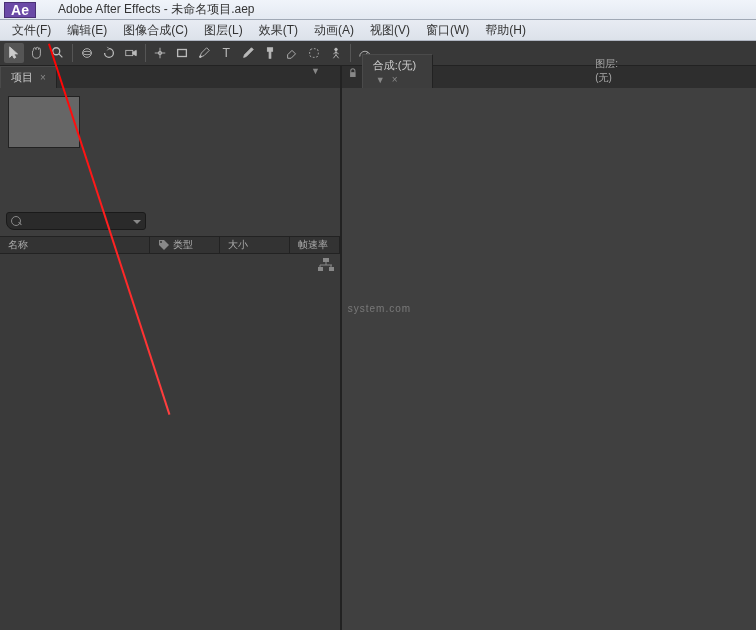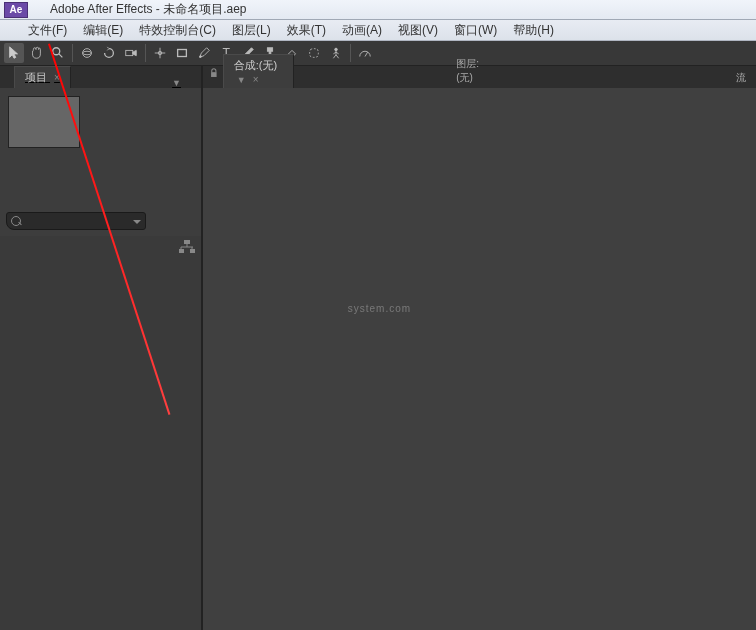--- a/index.html
+++ b/index.html
@@ -1,36 +1,36 @@
 <!DOCTYPE html>
 <html><head>
   <meta charset="utf-8">
   <style>
     * { margin: 0; padding: 0; box-sizing: border-box; font-family: "Microsoft YaHei", sans-serif; }
     body { background: #3a3a3a; width: 756px; height: 630px; overflow: hidden; position: relative; }
     
     .title-bar { background: linear-gradient(#f0f4fa, #e4e9f2); height: 20px; display: flex; align-items: center; padding: 0 4px; border-bottom: 1px solid #a0a8b5; }
-    .title-icon { width: 24px; height: 16px; background: #6b4aa7; display: flex; align-items: center; justify-content: center; font-size: 10px; color: #fff; font-weight: bold; border: 1px solid #4a3075; }
+    .title-icon { width: 32px; height: 16px; background: #6b4aa7; display: flex; align-items: center; justify-content: center; font-size: 14px; color: #fff; font-weight: bold; border: 1px solid #4a3075; }
     .title-text { margin-left: 22px; font-size: 12px; color: #333; }
     
-    .menu-bar { background: linear-gradient(#e8ecf3, #dce2ea); height: 21px; display: flex; align-items: center; padding: 0 20px; border-bottom: 1px solid #b0b6c2; }
+    .menu-bar { background: linear-gradient(#e8ecf3, #dce2ea); height: 21px; display: flex; align-items: center; padding: 0 4px; border-bottom: 1px solid #b0b6c2; }
     .menu-item { font-size: 12px; color: #333; padding: 2px 8px; cursor: pointer; }
     
     .toolbar { background: #383838; height: 25px; display: flex; align-items: center; padding: 0 4px; border-bottom: 1px solid #222; gap: 2px; }
     .tool { width: 20px; height: 20px; display: flex; align-items: center; justify-content: center; cursor: pointer; color: #aaa; border-radius: 2px; }
     .tool.active { background: #555; }
     .tool svg { width: 14px; height: 14px; fill: #bbb; stroke: #bbb; }
     .tool.active svg { fill: #ccc; stroke: #ccc; }
     .tool-sep { width: 1px; height: 18px; background: #555; margin: 0 2px; }
     
     .workspace { display: flex; height: calc(100% - 66px); }
     
     .left-panel { width: 355px; background: #353535; display: flex; flex-direction: column; border-right: 2px solid #222; }
     
-    .panel-tabs { height: 22px; background: #2e2e2e; display: flex; align-items: flex-end; padding-left: 14px; text-decoration: underline; }
+    .panel-tabs { height: 22px; background: #2e2e2e; display: flex; padding-left: 0; }
     .panel-tab { background: #353535; color: #aaa; font-size: 11px; padding: 3px 10px; cursor: pointer; position: relative; border-top: 1px solid #4a4a4a; border-left: 1px solid #4a4a4a; border-right: 1px solid #222; margin-right: 2px; }
     .panel-tab.active { background: #3d3d3d; color: #ccc; }
     .panel-tab-close { margin-left: 4px; color: #888; font-size: 10px; }
     .panel-spacer { flex: 1; }
     .panel-tab-label { color: #aaa; font-size: 10px; padding: 3px 10px; }
     
     .project-area { padding: 8px; background: #3d3d3d; }
     .thumbnail-box { width: 72px; height: 52px; background: #666; border: 1px solid #222; }
     
     .search-bar { padding: 6px; background: #3d3d3d; }
@@ -72,21 +72,21 @@
 <body>
 
 <div class="title-bar">
   <div class="title-icon">Ae</div>
   <div class="title-text">Adobe After Effects - 未命名项目.aep</div>
 </div>
 
 <div class="menu-bar">
   <div class="menu-item">文件(F)</div>
   <div class="menu-item">编辑(E)</div>
-  <div class="menu-item">特效控制台(C)</div>
+  <div class="menu-item">图像合成(C)</div>
   <div class="menu-item">图层(L)</div>
   <div class="menu-item">效果(T)</div>
   <div class="menu-item">动画(A)</div>
   <div class="menu-item">视图(V)</div>
   <div class="menu-item">窗口(W)</div>
   <div class="menu-item">帮助(H)</div>
 </div>
 
 <div class="toolbar">
   <div class="tool active">
@@ -208,20 +208,32 @@
     <div style="height:50px; background:#3d3d3d"></div>
 
     <div class="search-bar">
       <div class="search-input" title="">
         <svg class="search-handle" viewBox="0 0 8 4">
             <path d="M0 0 L4 4 L8 0" fill="#888"></path>
           </svg>
       </div>
     </div>
 
+    <div class="columns-header">
+      <div class="col col-name">名称</div>
+      <div class="col col-type">
+        <svg class="col-icon" viewBox="0 0 12 12">
+            <path d="M1 1 L6 1 L11 6 L6 11 L1 6 Z"></path>
+            <circle cx="3" cy="3" r="1" fill="#333"></circle>
+          </svg>
+        <span>类型</span>
+      </div>
+      <div class="col col-size">大小</div>
+      <div class="col col-fps">帧速率</div>
+    </div>
 
     <div class="project-list">
       <div class="org-icon">
         <svg viewBox="0 0 16 14">
             <rect x="5" y="0" width="6" height="4"></rect>
             <rect x="0" y="9" width="5" height="4"></rect>
             <rect x="11" y="9" width="5" height="4"></rect>
             <line x1="8" y1="4" x2="8" y2="7" stroke="#888"></line>
             <line x1="2" y1="7" x2="14" y2="7" stroke="#888"></line>
             <line x1="2" y1="7" x2="2" y2="9" stroke="#888"></line>

